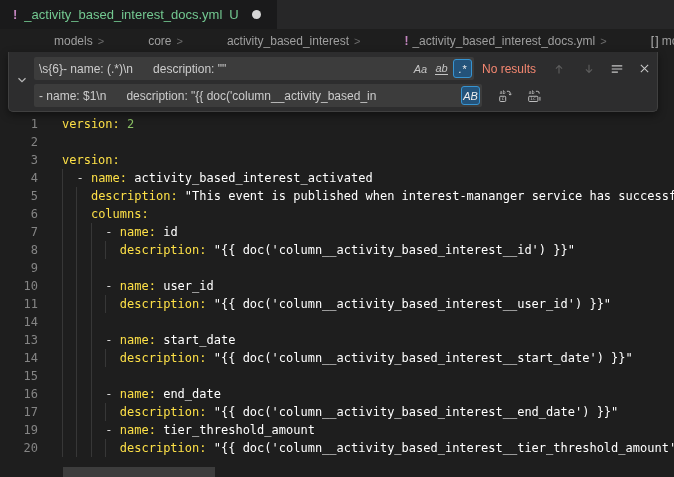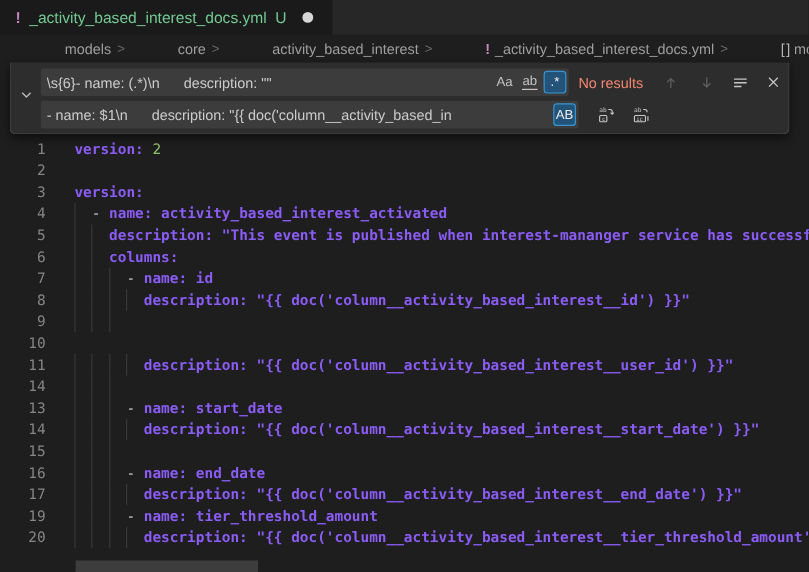--- a/index.html
+++ b/index.html
@@ -29,38 +29,38 @@
     border:1px solid #404040;border-top:none;border-radius:0 0 5px 5px;box-sizing:border-box;
     box-shadow:0 3px 8px rgba(0,0,0,.45);z-index:5;}
   .fw-toggle{position:absolute;left:0;top:0;width:25px;height:100%;display:flex;align-items:center;justify-content:center;}
   .fw-rows{margin-left:25px;padding:5px 4px 5px 0;display:flex;flex-direction:column;gap:4px;}
   .fw-row{height:23px;display:flex;align-items:center;}
   .fw-input{height:23px;background:#3c3c3c;border-radius:2px;display:flex;align-items:center;
     padding-left:5px;box-sizing:border-box;overflow:hidden;}
   .find-input{width:444px;}
   .replace-input{width:448px;}
   .fw-text{flex:1;font-size:12px;color:#cccccc;white-space:pre;overflow:hidden;}
-  .fw-opts{display:flex;gap:2px;margin:0 2px 0 4px;flex-shrink:0;}
+  .fw-opts{display:flex;gap:2px;margin:0 2px 0 4px;flex-shrink:0;font-style:italic;}
   .fw-opt{min-width:19px;height:19px;display:flex;align-items:center;justify-content:center;
     font-size:11px;color:#c5c5c5;border-radius:3px;border:1px solid transparent;box-sizing:border-box;padding:0 1px;}
   .fw-opt.active{background:#24537a;border-color:#3794d1;color:#ececec;}
   .fw-opt .ww{border-bottom:1px solid #c5c5c5;line-height:11px;}
   .fw-msg{color:#f48771;font-size:12px;margin-left:8px;width:64px;flex-shrink:0;}
   .fw-btn{width:18px;height:19px;display:flex;align-items:center;justify-content:center;flex-shrink:0;}
   .dim svg{stroke:#5d5d5d;}
   .lit svg{stroke:#c8c8c8;}
   .lit2 svg{stroke:#c8c8c8;fill:none;}
   
   .editor{position:absolute;left:0;top:115px;width:674px;}
   .line{display:flex;height:18px;font-family:"DejaVu Sans Mono",monospace;font-size:12px;line-height:18px;}
   .ln{width:38px;text-align:right;color:#858585;flex-shrink:0;}
   .code{margin-left:24px;position:relative;white-space:pre;color:#d4d4d4;}
   .guide{position:absolute;top:0;bottom:0;width:0;border-left:1px solid #373737;}
-  .tok-k{color:#8b5cf6;font-weight:bold;}
-  .tok-s{color:#8b5cf6;font-weight:bold;}
+  .tok-k{color:#fde047;}
+  .tok-s{color:#ffffff;}
   .tok-n{color:#8cc265;}
   .tok-d{color:#d4d4d4;}
   .hscroll{position:absolute;left:63px;top:467px;width:152px;height:10px;background:rgba(121,121,121,.35);}
 </style>
 </head>
 <body>
 
 <div class="tabbar">
   <div class="tab">
     <span class="tab-icon">!</span>
@@ -213,20 +213,21 @@
     <div class="line">
       <div class="ln">8</div>
       <div class="code"><span class="guide" style="left: 0ch;"></span><span class="guide" style="left: 2ch;"></span><span class="guide" style="left: 4ch;"></span><span class="guide" style="left: 6ch;"></span><span class="tok-d">        </span><span class="tok-k">description:</span><span class="tok-d"> </span><span class="tok-s">"{{ doc('column__activity_based_interest__id') }}"</span></div>
     </div>
     <div class="line">
       <div class="ln">9</div>
       <div class="code"><span class="guide" style="left: 0ch;"></span><span class="guide" style="left: 2ch;"></span><span class="guide" style="left: 4ch;"></span></div>
     </div>
     <div class="line">
       <div class="ln">10</div>
+      <div class="code"><span class="guide" style="left: 0ch;"></span><span class="guide" style="left: 2ch;"></span><span class="guide" style="left: 4ch;"></span><span class="tok-d">      - </span><span class="tok-k">name:</span><span class="tok-d"> </span><span class="tok-s">user_id</span></div>
     </div>
     <div class="line">
       <div class="ln">11</div>
       <div class="code"><span class="guide" style="left: 0ch;"></span><span class="guide" style="left: 2ch;"></span><span class="guide" style="left: 4ch;"></span><span class="guide" style="left: 6ch;"></span><span class="tok-d">        </span><span class="tok-k">description:</span><span class="tok-d"> </span><span class="tok-s">"{{ doc('column__activity_based_interest__user_id') }}"</span></div>
     </div>
     <div class="line">
       <div class="ln">14</div>
       <div class="code"><span class="guide" style="left: 0ch;"></span><span class="guide" style="left: 2ch;"></span><span class="guide" style="left: 4ch;"></span></div>
     </div>
     <div class="line">

